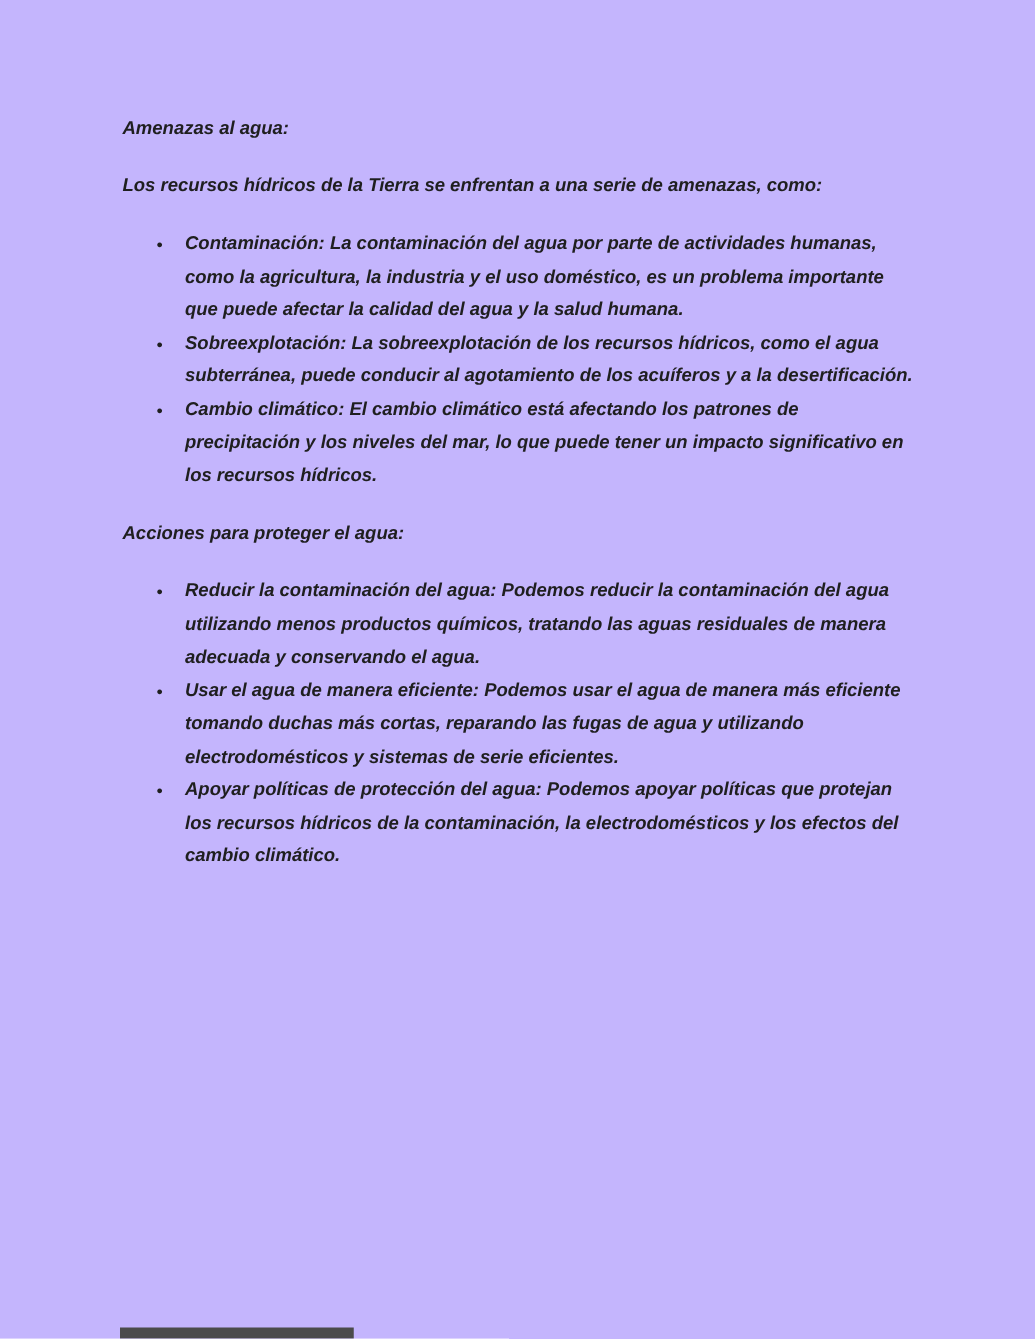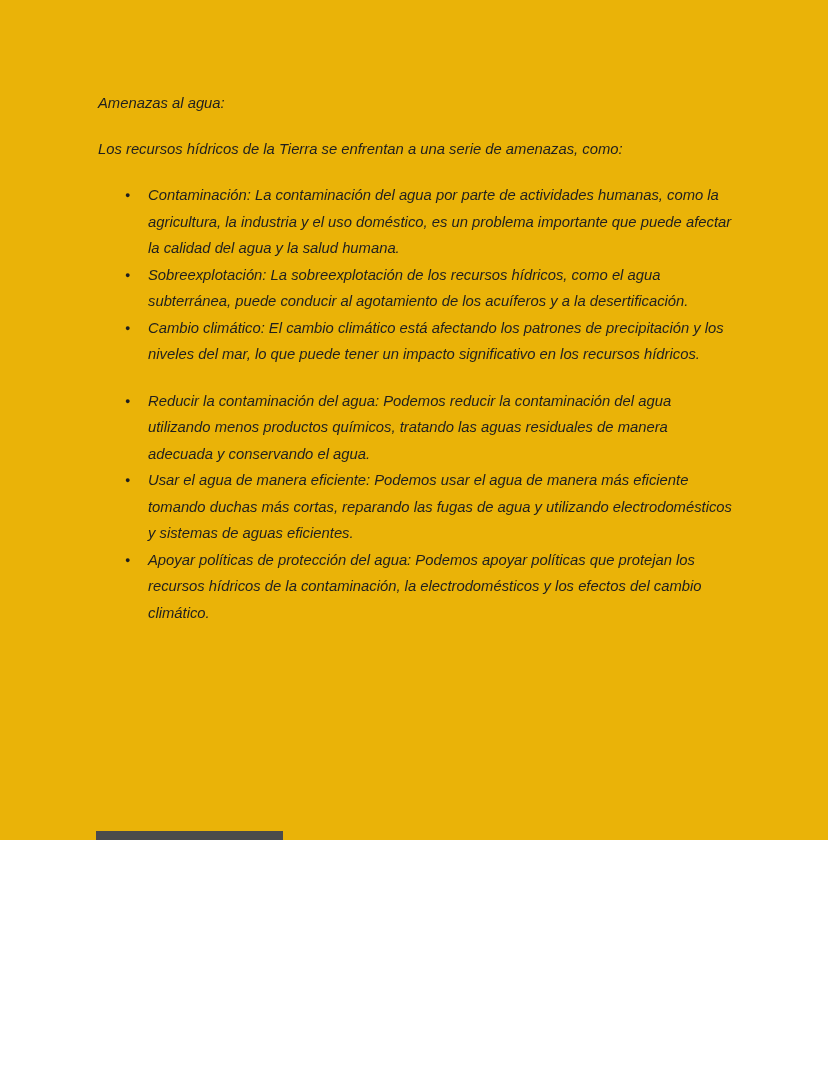--- a/index.html
+++ b/index.html
@@ -1,23 +1,23 @@
 <!DOCTYPE html>
 <html><head>
 <meta charset="utf-8">
 <style>
   html, body { margin: 0; padding: 0; background: #ffffff; }
   .page {
     position: relative;
     width: 828px;
-    height: 840px;
-    background: #eab308;
+    height: 1071px;
+    background: #c4b5fd;
     overflow: hidden;
     font-family: "Liberation Sans", sans-serif;
-    font-weight: normal;
+    font-weight: bold;
     font-style: italic;
     color: #1f1f1f;
   }
   .content {
     position: absolute;
     top: 90px;
     left: 98px;
     right: 96px;
     font-size: 14.8px;
     line-height: 26px;
@@ -77,30 +77,31 @@
       <div class="bullet-item">
         <span class="bullet-marker">●</span>
         <span class="bullet-text">Sobreexplotación: La sobreexplotación de los recursos hídricos, como el agua subterránea, puede conducir al agotamiento de los acuíferos y a la desertificación.</span>
       </div>
       <div class="bullet-item">
         <span class="bullet-marker">●</span>
         <span class="bullet-text">Cambio climático: El cambio climático está afectando los patrones de precipitación y los niveles del mar, lo que puede tener un impacto significativo en los recursos hídricos.</span>
       </div>
     </div>
 
+    <p class="heading">Acciones para proteger el agua:</p>
 
 
     <div class="bullet-list">
       <div class="bullet-item">
         <span class="bullet-marker">●</span>
         <span class="bullet-text">Reducir la contaminación del agua: Podemos reducir la contaminación del agua utilizando menos productos químicos, tratando las aguas residuales de manera adecuada y conservando el agua.</span>
       </div>
       <div class="bullet-item">
         <span class="bullet-marker">●</span>
-        <span class="bullet-text">Usar el agua de manera eficiente: Podemos usar el agua de manera más eficiente tomando duchas más cortas, reparando las fugas de agua y utilizando electrodomésticos y sistemas de aguas eficientes.</span>
+        <span class="bullet-text">Usar el agua de manera eficiente: Podemos usar el agua de manera más eficiente tomando duchas más cortas, reparando las fugas de agua y utilizando electrodomésticos y sistemas de serie eficientes.</span>
       </div>
       <div class="bullet-item">
         <span class="bullet-marker">●</span>
         <span class="bullet-text">Apoyar políticas de protección del agua: Podemos apoyar políticas que protejan los recursos hídricos de la contaminación, la electrodomésticos y los efectos del cambio climático.</span>
       </div>
     </div>
 
   </div>
 
   <div class="bottom-fragment"></div>

